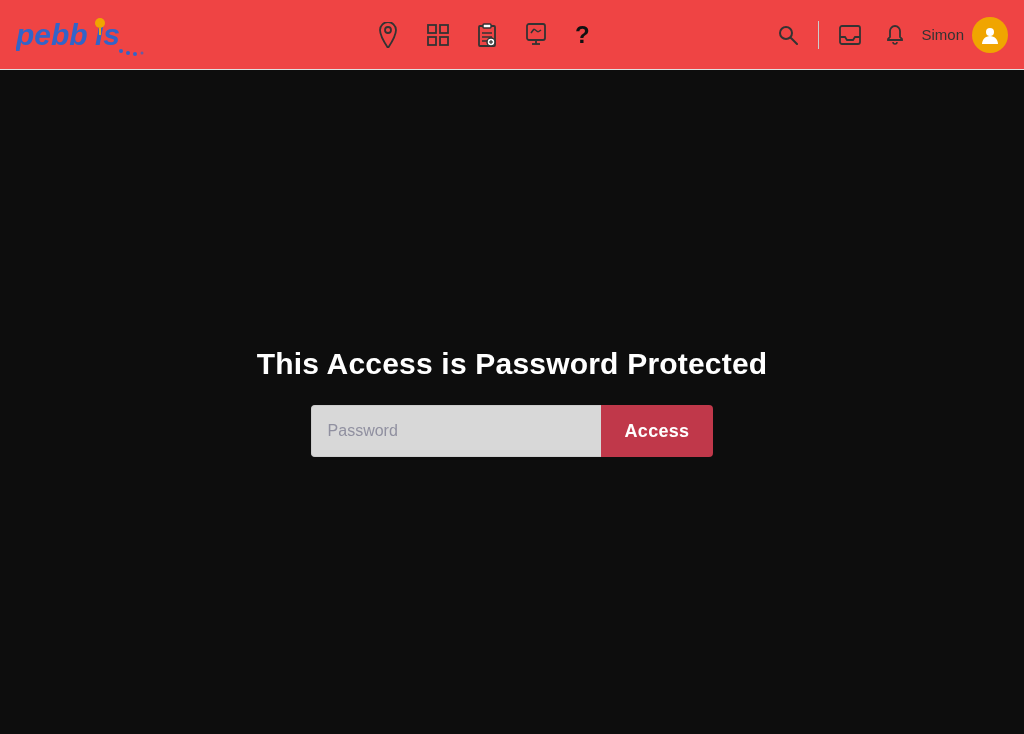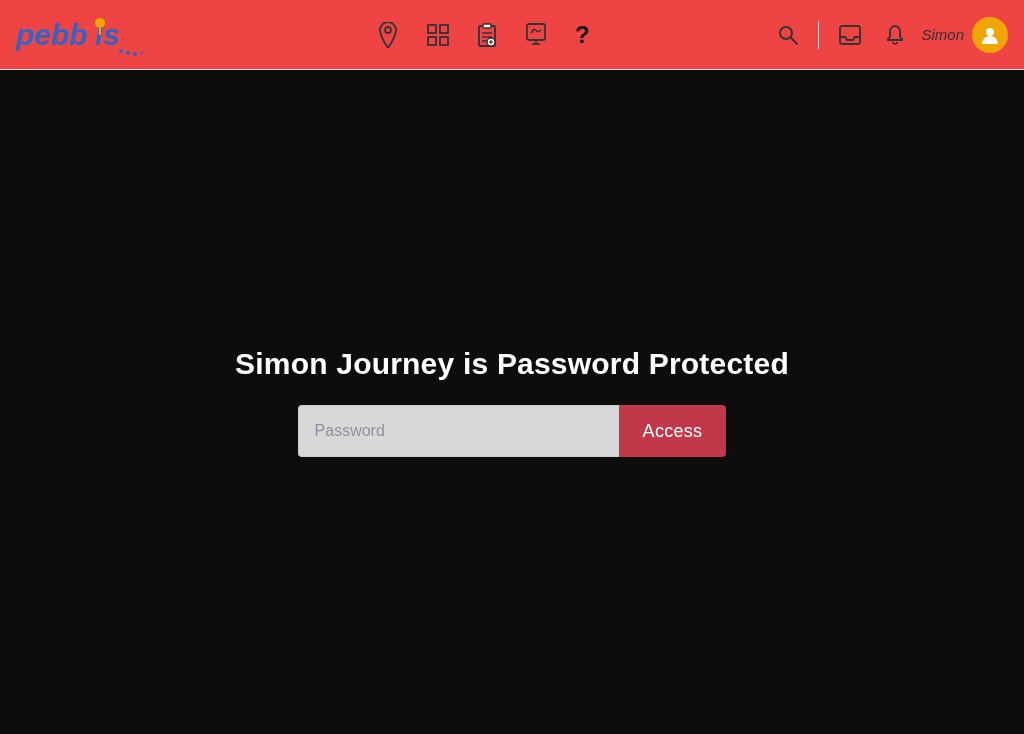--- a/index.html
+++ b/index.html
@@ -84,21 +84,20 @@
     .user-section {
       display: flex;
       align-items: center;
       gap: 8px;
       cursor: pointer;
     }
 
     .user-name {
       font-size: 15px;
       color: #333;
-      font-style: italic;
     }
 
     .user-avatar {
       width: 36px;
       height: 36px;
       border-radius: 50%;
       background: #f0a500;
       display: flex;
       align-items: center;
       justify-content: center;
@@ -131,21 +130,21 @@
       letter-spacing: 0.2px;
     }
 
     .password-form {
       display: flex;
       align-items: center;
       gap: 0;
     }
 
     .password-input {
-      width: 321px;
+      width: 290px;
       height: 52px;
       padding: 12px 16px;
       font-size: 16px;
       background: #d8d8d8;
       border: 1px solid #ccc;
       border-right: none;
       color: #9090a0;
       outline: none;
       border-radius: 4px 0 0 4px;
     }
@@ -154,21 +153,21 @@
       color: #9090a0;
     }
 
     .access-button {
       height: 52px;
       padding: 0 24px;
       background: #c0384a;
       color: white;
       border: none;
       font-size: 18px;
-      font-weight: normal;
+      font-weight: bold;
       cursor: pointer;
       border-radius: 0 4px 4px 0;
       letter-spacing: 0.3px;
     }
   </style>
 </head>
 <body>
 
 <nav class="navbar">
   <div class="logo-area">
@@ -260,19 +259,19 @@
           <circle cx="11" cy="8" r="4" fill="white"></circle>
           <path d="M3 20c0-4.4 3.6-8 8-8s8 3.6 8 8" fill="white"></path>
         </svg>
       </div>
     </div>
   </div>
 </nav>
 
 <main class="main-content">
   <div class="password-container">
-    <h1 class="password-title">Simon Journey is Password Protected</h1>
+    <h1 class="password-title">This Access is Password Protected</h1>
     <div class="password-form">
       <input class="password-input" type="password" placeholder="Password" style="">
       <button class="access-button">Access</button>
     </div>
   </div>
 </main>
 
 </body></html>

